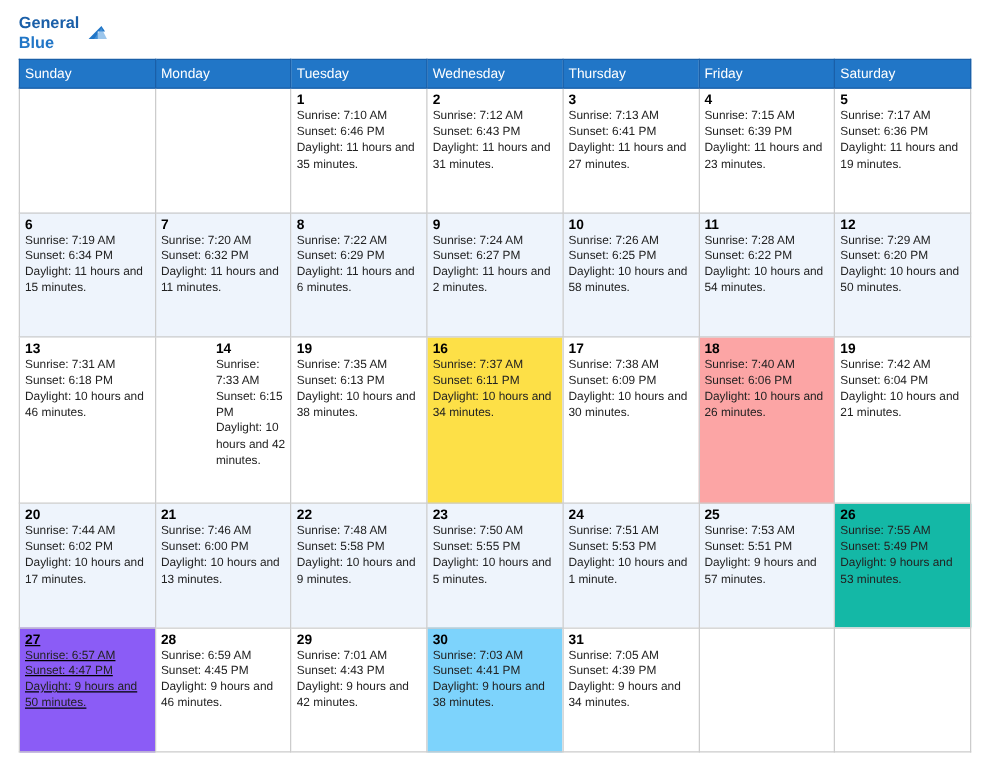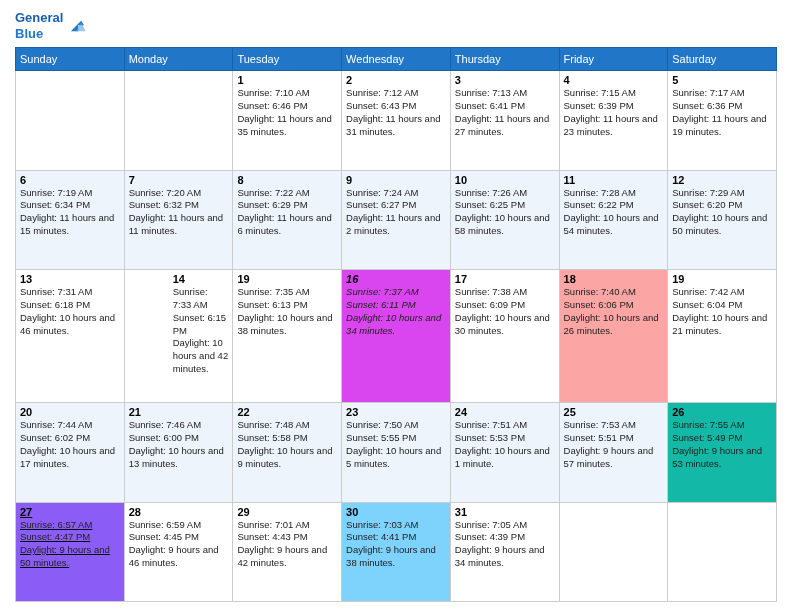--- a/index.html
+++ b/index.html
@@ -151,21 +151,21 @@
           <td style="background: rgb(238, 244, 252);"><span class="day-num">8</span><span class="day-info">Sunrise: 7:22 AM<br>Sunset: 6:29 PM<br>Daylight: 11 hours and 6 minutes.</span></td>
           <td style="background: rgb(238, 244, 252);"><span class="day-num">9</span><span class="day-info">Sunrise: 7:24 AM<br>Sunset: 6:27 PM<br>Daylight: 11 hours and 2 minutes.</span></td>
           <td style="background: rgb(238, 244, 252);"><span class="day-num">10</span><span class="day-info">Sunrise: 7:26 AM<br>Sunset: 6:25 PM<br>Daylight: 10 hours and 58 minutes.</span></td>
           <td style="background: rgb(238, 244, 252);"><span class="day-num">11</span><span class="day-info">Sunrise: 7:28 AM<br>Sunset: 6:22 PM<br>Daylight: 10 hours and 54 minutes.</span></td>
           <td style="background: rgb(238, 244, 252); margin-left: 40px;"><span class="day-num">12</span><span class="day-info">Sunrise: 7:29 AM<br>Sunset: 6:20 PM<br>Daylight: 10 hours and 50 minutes.</span></td>
         </tr>
         <tr>
           <td style="background: rgb(255, 255, 255);"><span class="day-num">13</span><span class="day-info">Sunrise: 7:31 AM<br>Sunset: 6:18 PM<br>Daylight: 10 hours and 46 minutes.</span></td>
           <td style="background: rgb(255, 255, 255); padding-left: 48px;"><span class="day-num">14</span><span class="day-info">Sunrise: 7:33 AM<br>Sunset: 6:15 PM<br>Daylight: 10 hours and 42 minutes.</span></td>
           <td style="background: rgb(255, 255, 255);"><span class="day-num">19</span><span class="day-info">Sunrise: 7:35 AM<br>Sunset: 6:13 PM<br>Daylight: 10 hours and 38 minutes.</span></td>
-          <td style="background: #d946ef; font-style: italic;"><span class="day-num">16</span><span class="day-info">Sunrise: 7:37 AM<br>Sunset: 6:11 PM<br>Daylight: 10 hours and 34 minutes.</span></td>
+          <td style="background: #fde047;"><span class="day-num">16</span><span class="day-info">Sunrise: 7:37 AM<br>Sunset: 6:11 PM<br>Daylight: 10 hours and 34 minutes.</span></td>
           <td style="background: rgb(255, 255, 255);"><span class="day-num">17</span><span class="day-info">Sunrise: 7:38 AM<br>Sunset: 6:09 PM<br>Daylight: 10 hours and 30 minutes.</span></td>
           <td style="background: #fca5a5;"><span class="day-num">18</span><span class="day-info">Sunrise: 7:40 AM<br>Sunset: 6:06 PM<br>Daylight: 10 hours and 26 minutes.</span></td>
           <td style="background: rgb(255, 255, 255);"><span class="day-num">19</span><span class="day-info">Sunrise: 7:42 AM<br>Sunset: 6:04 PM<br>Daylight: 10 hours and 21 minutes.</span></td>
         </tr>
         <tr>
           <td style="background: rgb(238, 244, 252);"><span class="day-num">20</span><span class="day-info">Sunrise: 7:44 AM<br>Sunset: 6:02 PM<br>Daylight: 10 hours and 17 minutes.</span></td>
           <td style="background: rgb(238, 244, 252);"><span class="day-num">21</span><span class="day-info">Sunrise: 7:46 AM<br>Sunset: 6:00 PM<br>Daylight: 10 hours and 13 minutes.</span></td>
           <td style="background: rgb(238, 244, 252);"><span class="day-num">22</span><span class="day-info">Sunrise: 7:48 AM<br>Sunset: 5:58 PM<br>Daylight: 10 hours and 9 minutes.</span></td>
           <td style="background: rgb(238, 244, 252);"><span class="day-num">23</span><span class="day-info">Sunrise: 7:50 AM<br>Sunset: 5:55 PM<br>Daylight: 10 hours and 5 minutes.</span></td>
           <td style="background: rgb(238, 244, 252);"><span class="day-num">24</span><span class="day-info">Sunrise: 7:51 AM<br>Sunset: 5:53 PM<br>Daylight: 10 hours and 1 minute.</span></td>

